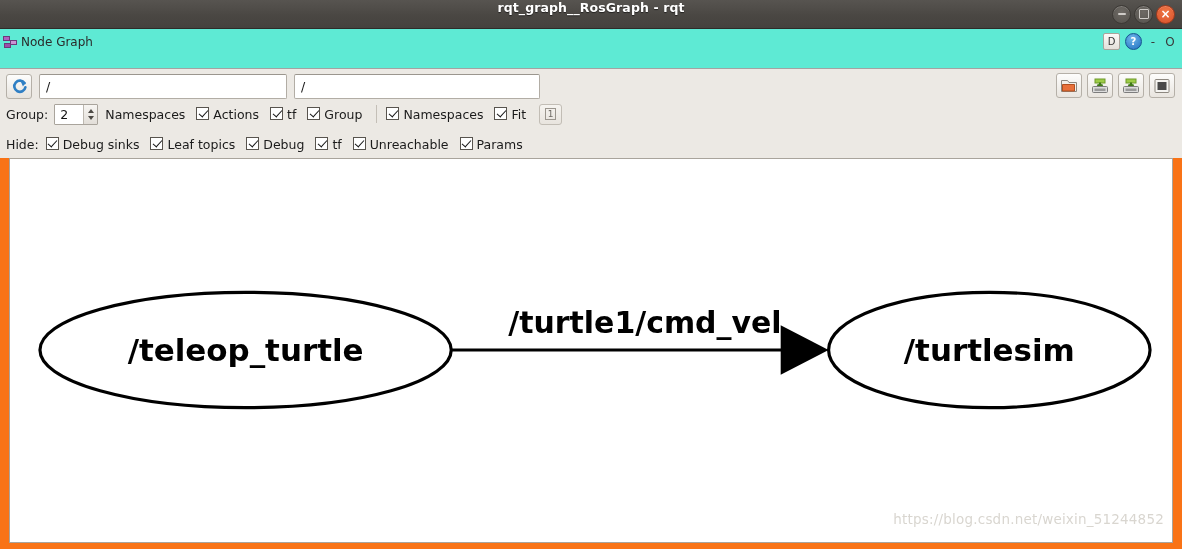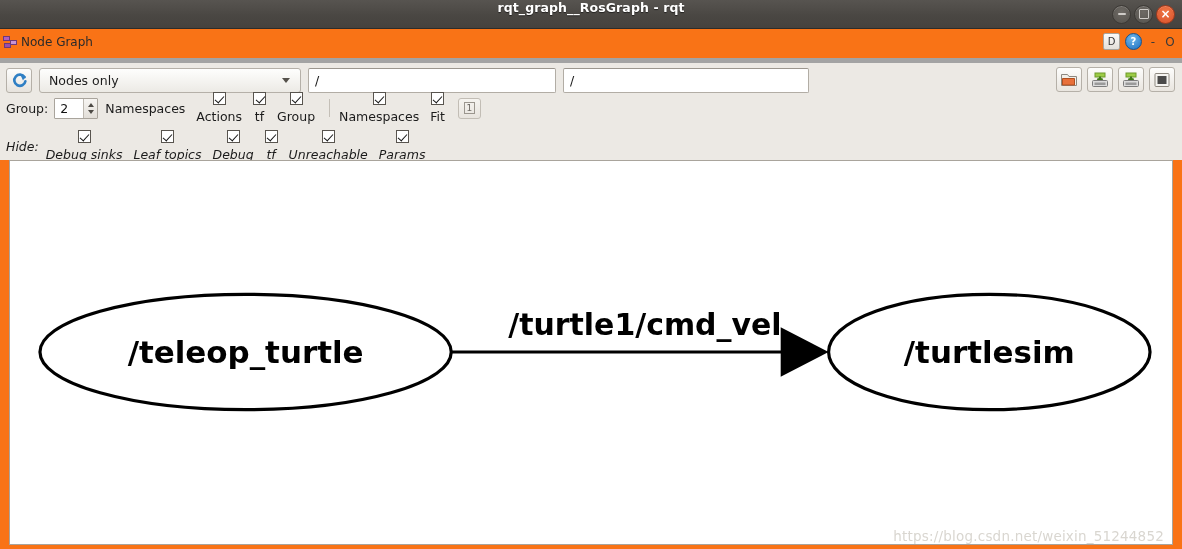--- a/index.html
+++ b/index.html
@@ -80,25 +80,25 @@
     font-size: 12px;
     font-weight: bold;
     line-height: 1;
     margin-top: -1px;
   }
 
   
   .panel-header {
     position: relative;
     height: 25px;
-    background: #f97316;
-    display: flex;
-    align-items: center;
-    padding: 0 6px 4px 3px;
-    border-bottom: 5px solid #a3a3a3;
+    background: #5eead4;
+    display: flex;
+    align-items: center;
+    padding: 0 6px 14px 3px;
+    border-bottom: 1px solid #a3a3a3;
   }
   .panel-title-wrap {
     display: flex;
     align-items: center;
     gap: 3px;
   }
   .panel-title {
     font-size: 12px;
     color: #2b2b2b;
   }
@@ -248,21 +248,21 @@
 
   
   .toolbar-row2, .toolbar-row3 {
     display: flex;
     align-items: center;
     font-size: 12.5px;
     color: #1b1b1b;
     margin-top: 4px;
     height: 22px;
   }
-  .toolbar-row3 { margin-top: 16px; font-style: italic; }
+  .toolbar-row3 { margin-top: 8px; }
   .lbl { white-space: nowrap; }
   .spin {
     width: 44px;
     height: 21px;
     border: 1px solid #a9a49c;
     background: #ffffff;
     display: flex;
     align-items: center;
     margin: 0 7px 0 6px;
     box-sizing: border-box;
@@ -284,25 +284,24 @@
     display: block;
     width: 0; height: 0;
     border-left: 3px solid transparent;
     border-right: 3px solid transparent;
   }
   .spin-btns i.up { border-bottom: 4px solid #4d4a45; }
   .spin-btns i.dn { border-top: 4px solid #4d4a45; }
 
   .chk-item {
     display: flex;
-    align-items: center;
+    align-items: flex-start;
     gap: 4px;
     margin-left: 11px;
     white-space: nowrap;
-    flex-direction: column;
   }
   .chk-item.first { margin-left: 7px; }
   .cbox {
     width: 13px;
     height: 13px;
     border: 1px solid #58544e;
     background: #ffffff;
     position: relative;
     box-sizing: border-box;
     flex: none;
@@ -379,21 +378,21 @@
   }
   .edge-label {
     font-family: "DejaVu Sans", "Liberation Sans", sans-serif;
     font-weight: bold;
     font-size: 30px;
     fill: #000000;
   }
   .watermark {
     position: absolute;
     right: 8px;
-    bottom: 0;
+    bottom: 15px;
     font-size: 13.5px;
     color: #d9d6d0;
     letter-spacing: 0.2px;
     white-space: nowrap;
     font-family: "DejaVu Sans", "Liberation Sans", sans-serif;
   }
 </style>
 </head>
 <body>
 
@@ -432,24 +431,20 @@
 <div class="toolbar-area">
 
   <div class="toolbar-row1">
     <div class="refresh-btn">
       <svg width="17" height="17" viewBox="0 0 17 17">
         <path d="M13.6 5.2 A5.6 5.6 0 1 0 14.4 9.3" fill="none" stroke="#2f7fc4" stroke-width="2.6" stroke-linecap="round"></path>
         <path d="M9.2 2.2 L14.6 4.2 L12.0 8.4 Z" fill="#2f7fc4"></path>
       </svg>
     </div>
 
-    <div class="combo">
-      <span class="combo-label">Nodes only</span>
-      <span class="combo-arrow"></span>
-    </div>
 
     <div class="txtfield f1" title="/">/</div>
 
     <div class="txtfield f2" title="/">/</div>
 
     <div class="toolbar-right">
       <div class="tb-icon-btn">
         <svg width="18" height="16" viewBox="0 0 18 16">
           <path d="M1.5 2.5h6l1.5 2h7.5v9h-15z" fill="#f2efe9" stroke="#8d8880" stroke-width="1"></path>
           <path d="M2.5 6.5h12v6.5h-12z" fill="#e8703a" stroke="#b14f1f" stroke-width="1"></path>

